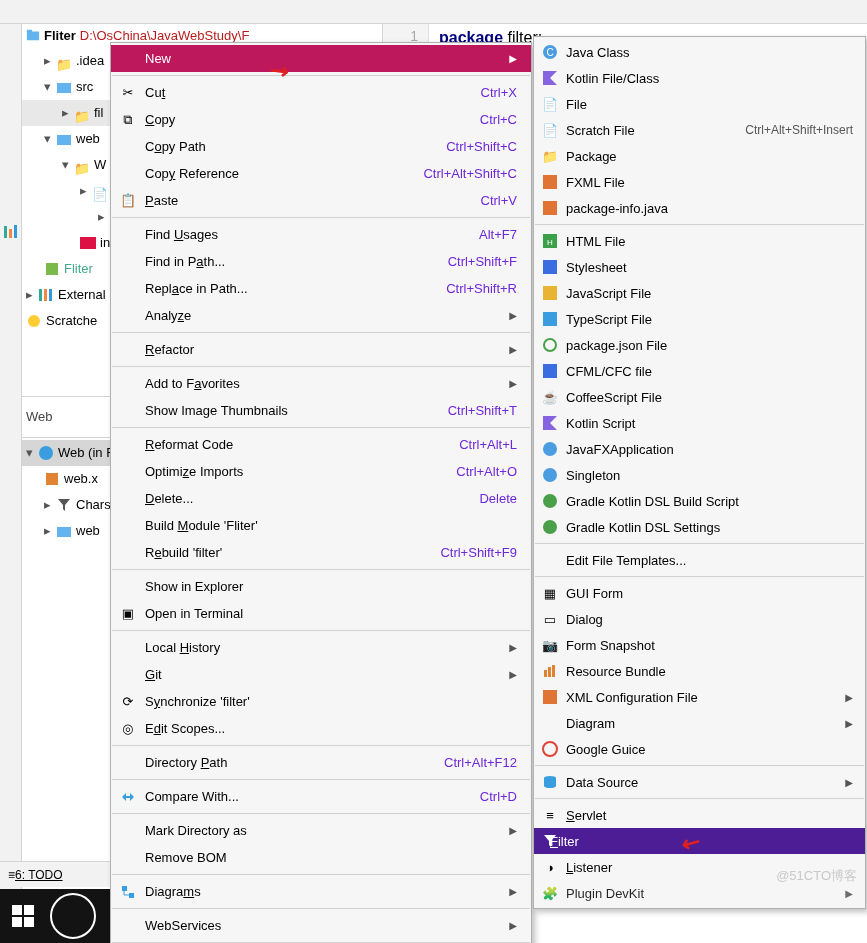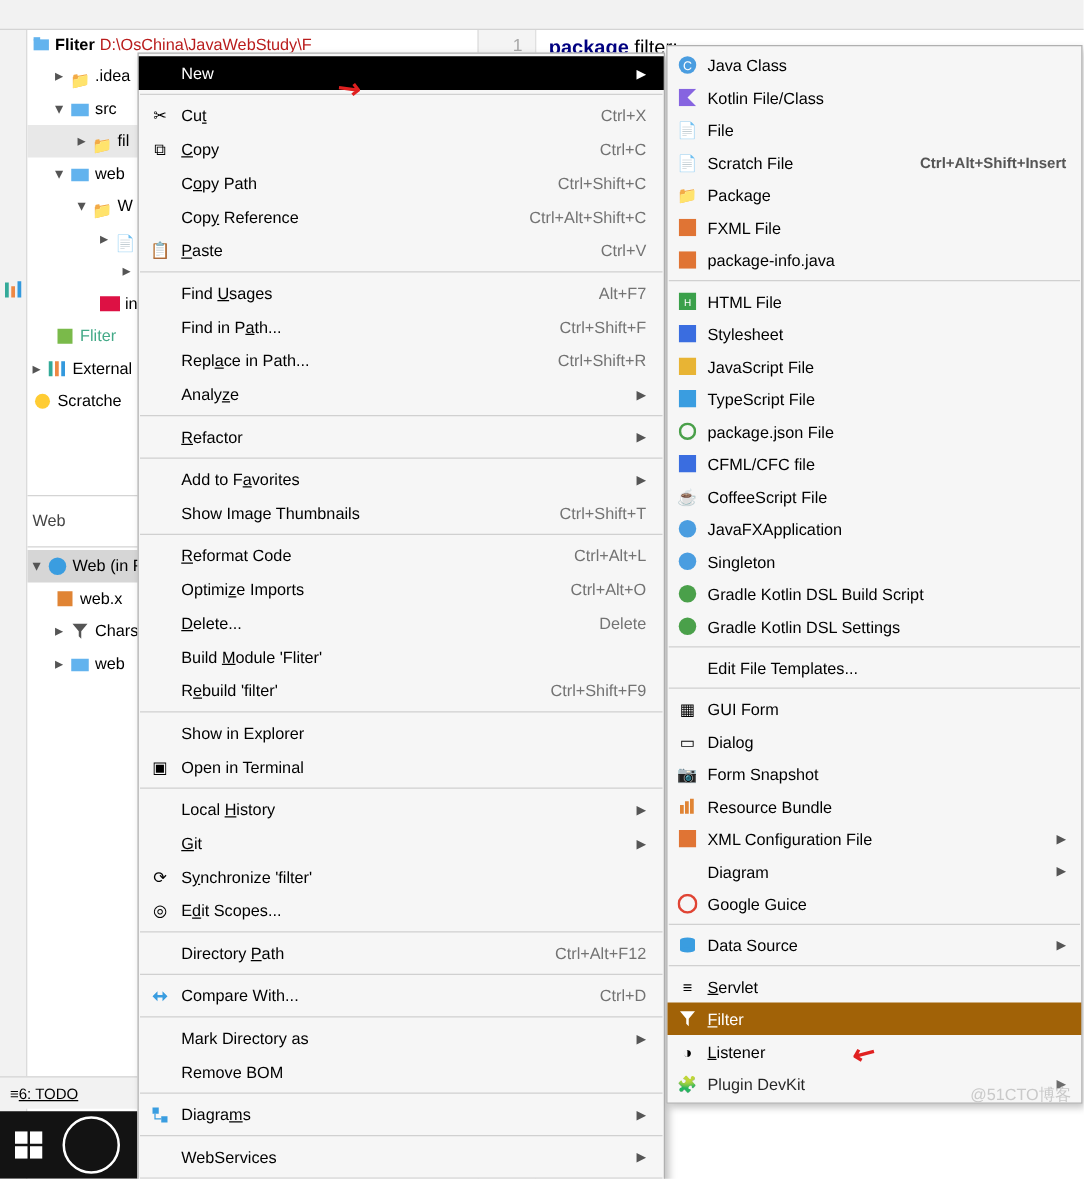--- a/index.html
+++ b/index.html
@@ -24,32 +24,32 @@
   .taskbar { position:absolute; bottom:0; left:0; width:110px; height:54px; background:#131313; display:flex; align-items:center; }
   .taskbar .win{ width:46px; height:46px; display:flex;align-items:center;justify-content:center;color:#fff;}
   .taskbar .cortana{ width:46px;height:46px;border:2px solid #fff;border-radius:50%;margin-left:4px;}
   .editor { flex: 1; background: #fff; position: relative; border-left:1px solid #d4d4d4;}
   .gutter { position:absolute; left:0; top:0; width:46px; background:#f4f4f4; border-right:1px solid #e0e0e0; height:100%; padding-top:4px; text-align:right; color:#a8a8a8; font-family:Consolas,monospace; font-size:14px;}
   .gutter div{ padding-right:10px; height:22px;}
   .code { padding-left:56px; padding-top:4px; font-family:Consolas,monospace; font-size:16px;}
   .kw{ color:#000080; font-weight:bold;} .pln{color:#000;}
   .contextmenu { position:absolute; top:42px; left:110px; width:422px; background:#f6f6f6; border:1px solid #b0b0b0; box-shadow:3px 3px 6px rgba(0,0,0,0.25); font-size:13px; padding:2px 0;}
   .menu-item { display:flex; align-items:center; height:27px; padding:0 14px 0 34px; position:relative;}
-  .menu-item.highlighted { background:#000000; color:#fff;gap:36px;}
+  .menu-item.highlighted { background:#be185d; color:#fff;gap:36px;}
   .menu-item .icon-slot{ position:absolute; left:8px; width:18px; height:18px; display:flex; align-items:center; justify-content:center;}
-  .menu-item .shortcut{ margin-left:auto; color:#737373;}
+  .menu-item .shortcut{ margin-left:auto; color:#6d28d9;}
   .menu-item .sub-arrow{ margin-left:auto; font-size:10px; color:#555;}
   .menu-item.highlighted .sub-arrow{ color:#fff;}
   .menu-sep{ height:1px; background:#d0d0d0; margin:3px 1px;}
   .u{ text-decoration: underline; }
   .submenu { position:absolute; top:36px; left:533px; width:333px; background:#f6f6f6; border:1px solid #b0b0b0; box-shadow:3px 3px 6px rgba(0,0,0,0.25); font-size:13px; padding:2px 0;}
   .sub-item { display:flex; align-items:center; height:26px; padding:0 12px 0 32px; position:relative;}
-  .sub-item.highlighted{ background:#a16207; color:#fff;}
+  .sub-item.highlighted{ background:#4c1d95; color:#fff;padding-left:16px;}
   .sub-item .icon-slot{ position:absolute; left:7px; width:18px; height:18px; display:flex; align-items:center; justify-content:center; }
-  .sub-item .shortcut{ margin-left:auto; color:#555; font-size:12px;font-weight:bold;}
+  .sub-item .shortcut{ margin-left:auto; color:#555; font-size:12px;}
   .sub-item .sub-arrow{ margin-left:auto; font-size:10px; color:#555;}
   .red-arrow { position:absolute; font-size:22px; color:#e02020; pointer-events:none; font-weight:bold;}
   .watermark { position:absolute; right:10px; bottom:58px; color:#c9c9c9; font-size:13px; pointer-events:none;}
   svg{display:block}
 </style>
 </head>
 <body>
 
 <div class="toolbar-top"></div>
 <div class="main">
@@ -456,20 +456,28 @@
         </svg>
       </span>
       <span>CFML/CFC file</span>
     </div>
   <div class="sub-item">
       <span class="icon-slot">☕</span>
       <span>CoffeeScript File</span>
     </div>
   <div class="sub-item">
       <span class="icon-slot">
+        <svg width="14" height="14">
+          <path d="M0 0h14l-7 7 7 7H0z" fill="#8664e0"></path>
+        </svg>
+      </span>
+      <span>Kotlin Script</span>
+    </div>
+  <div class="sub-item">
+      <span class="icon-slot">
         <svg width="16" height="16">
           <circle cx="8" cy="8" r="7" fill="#4a9de0"></circle>
         </svg>
       </span>
       <span>JavaFXApplication</span>
     </div>
   <div class="sub-item">
       <span class="icon-slot">
         <svg width="16" height="16">
           <circle cx="8" cy="8" r="7" fill="#4a9de0"></circle>

